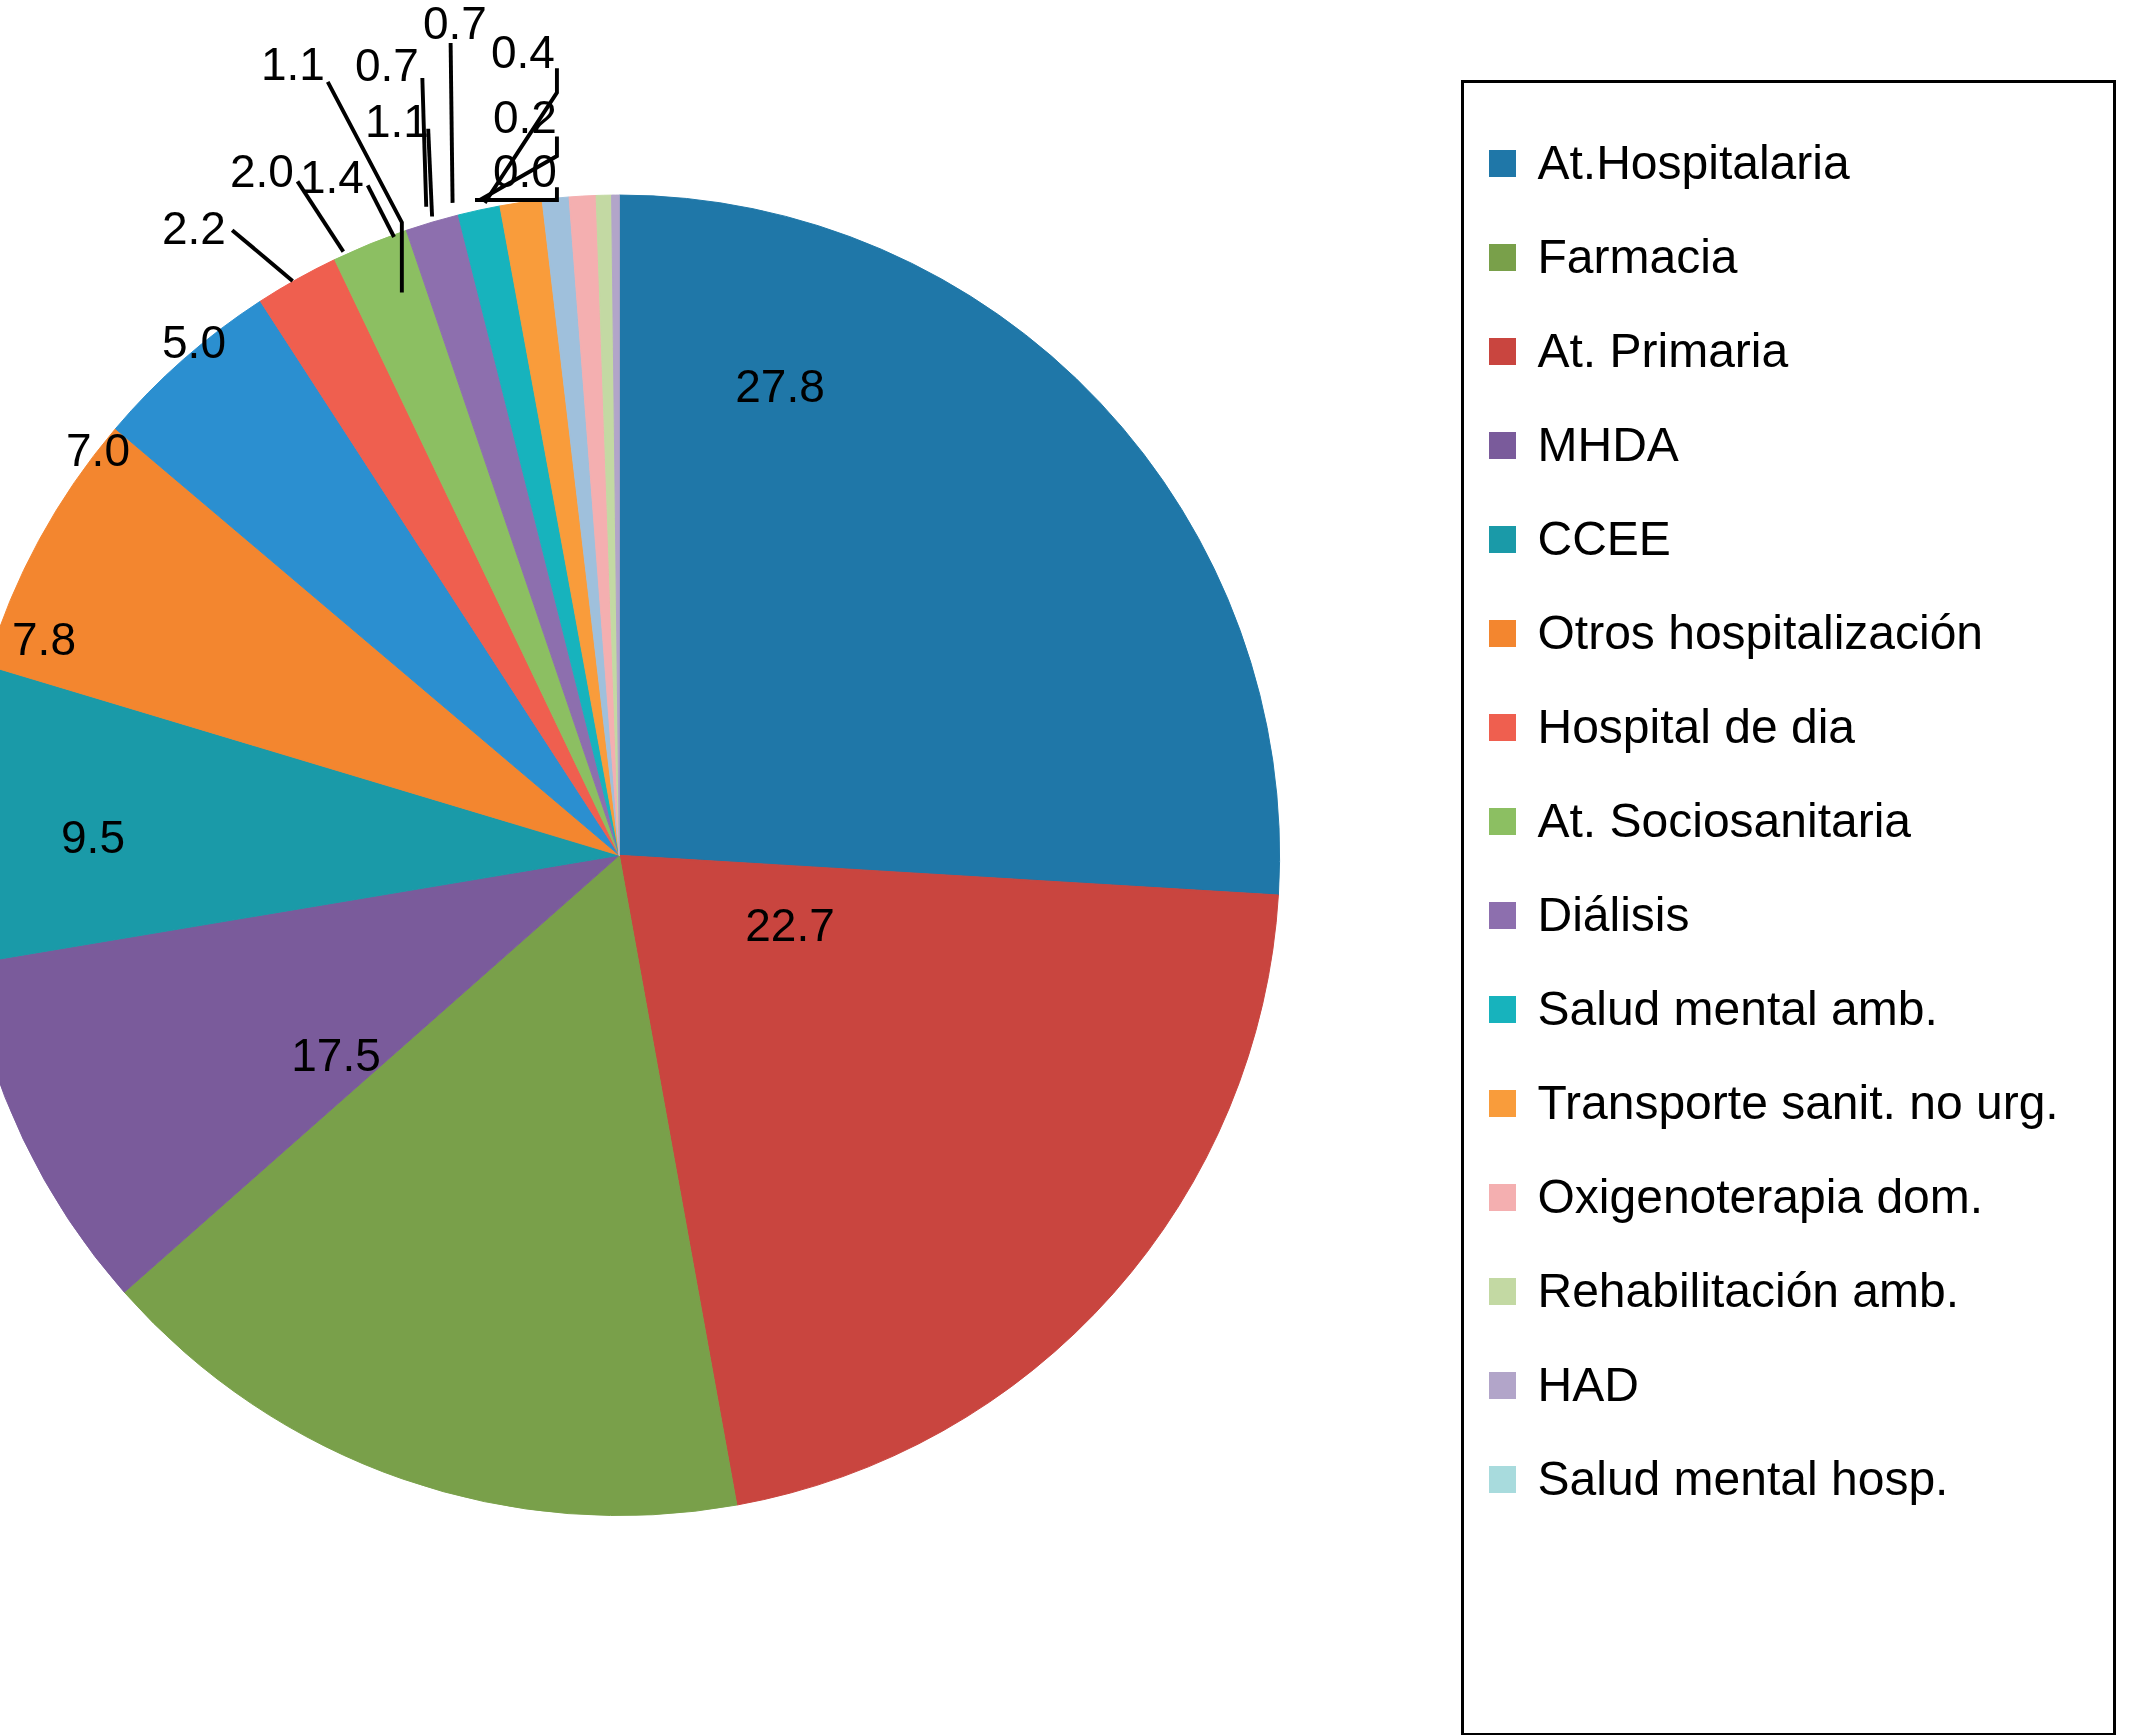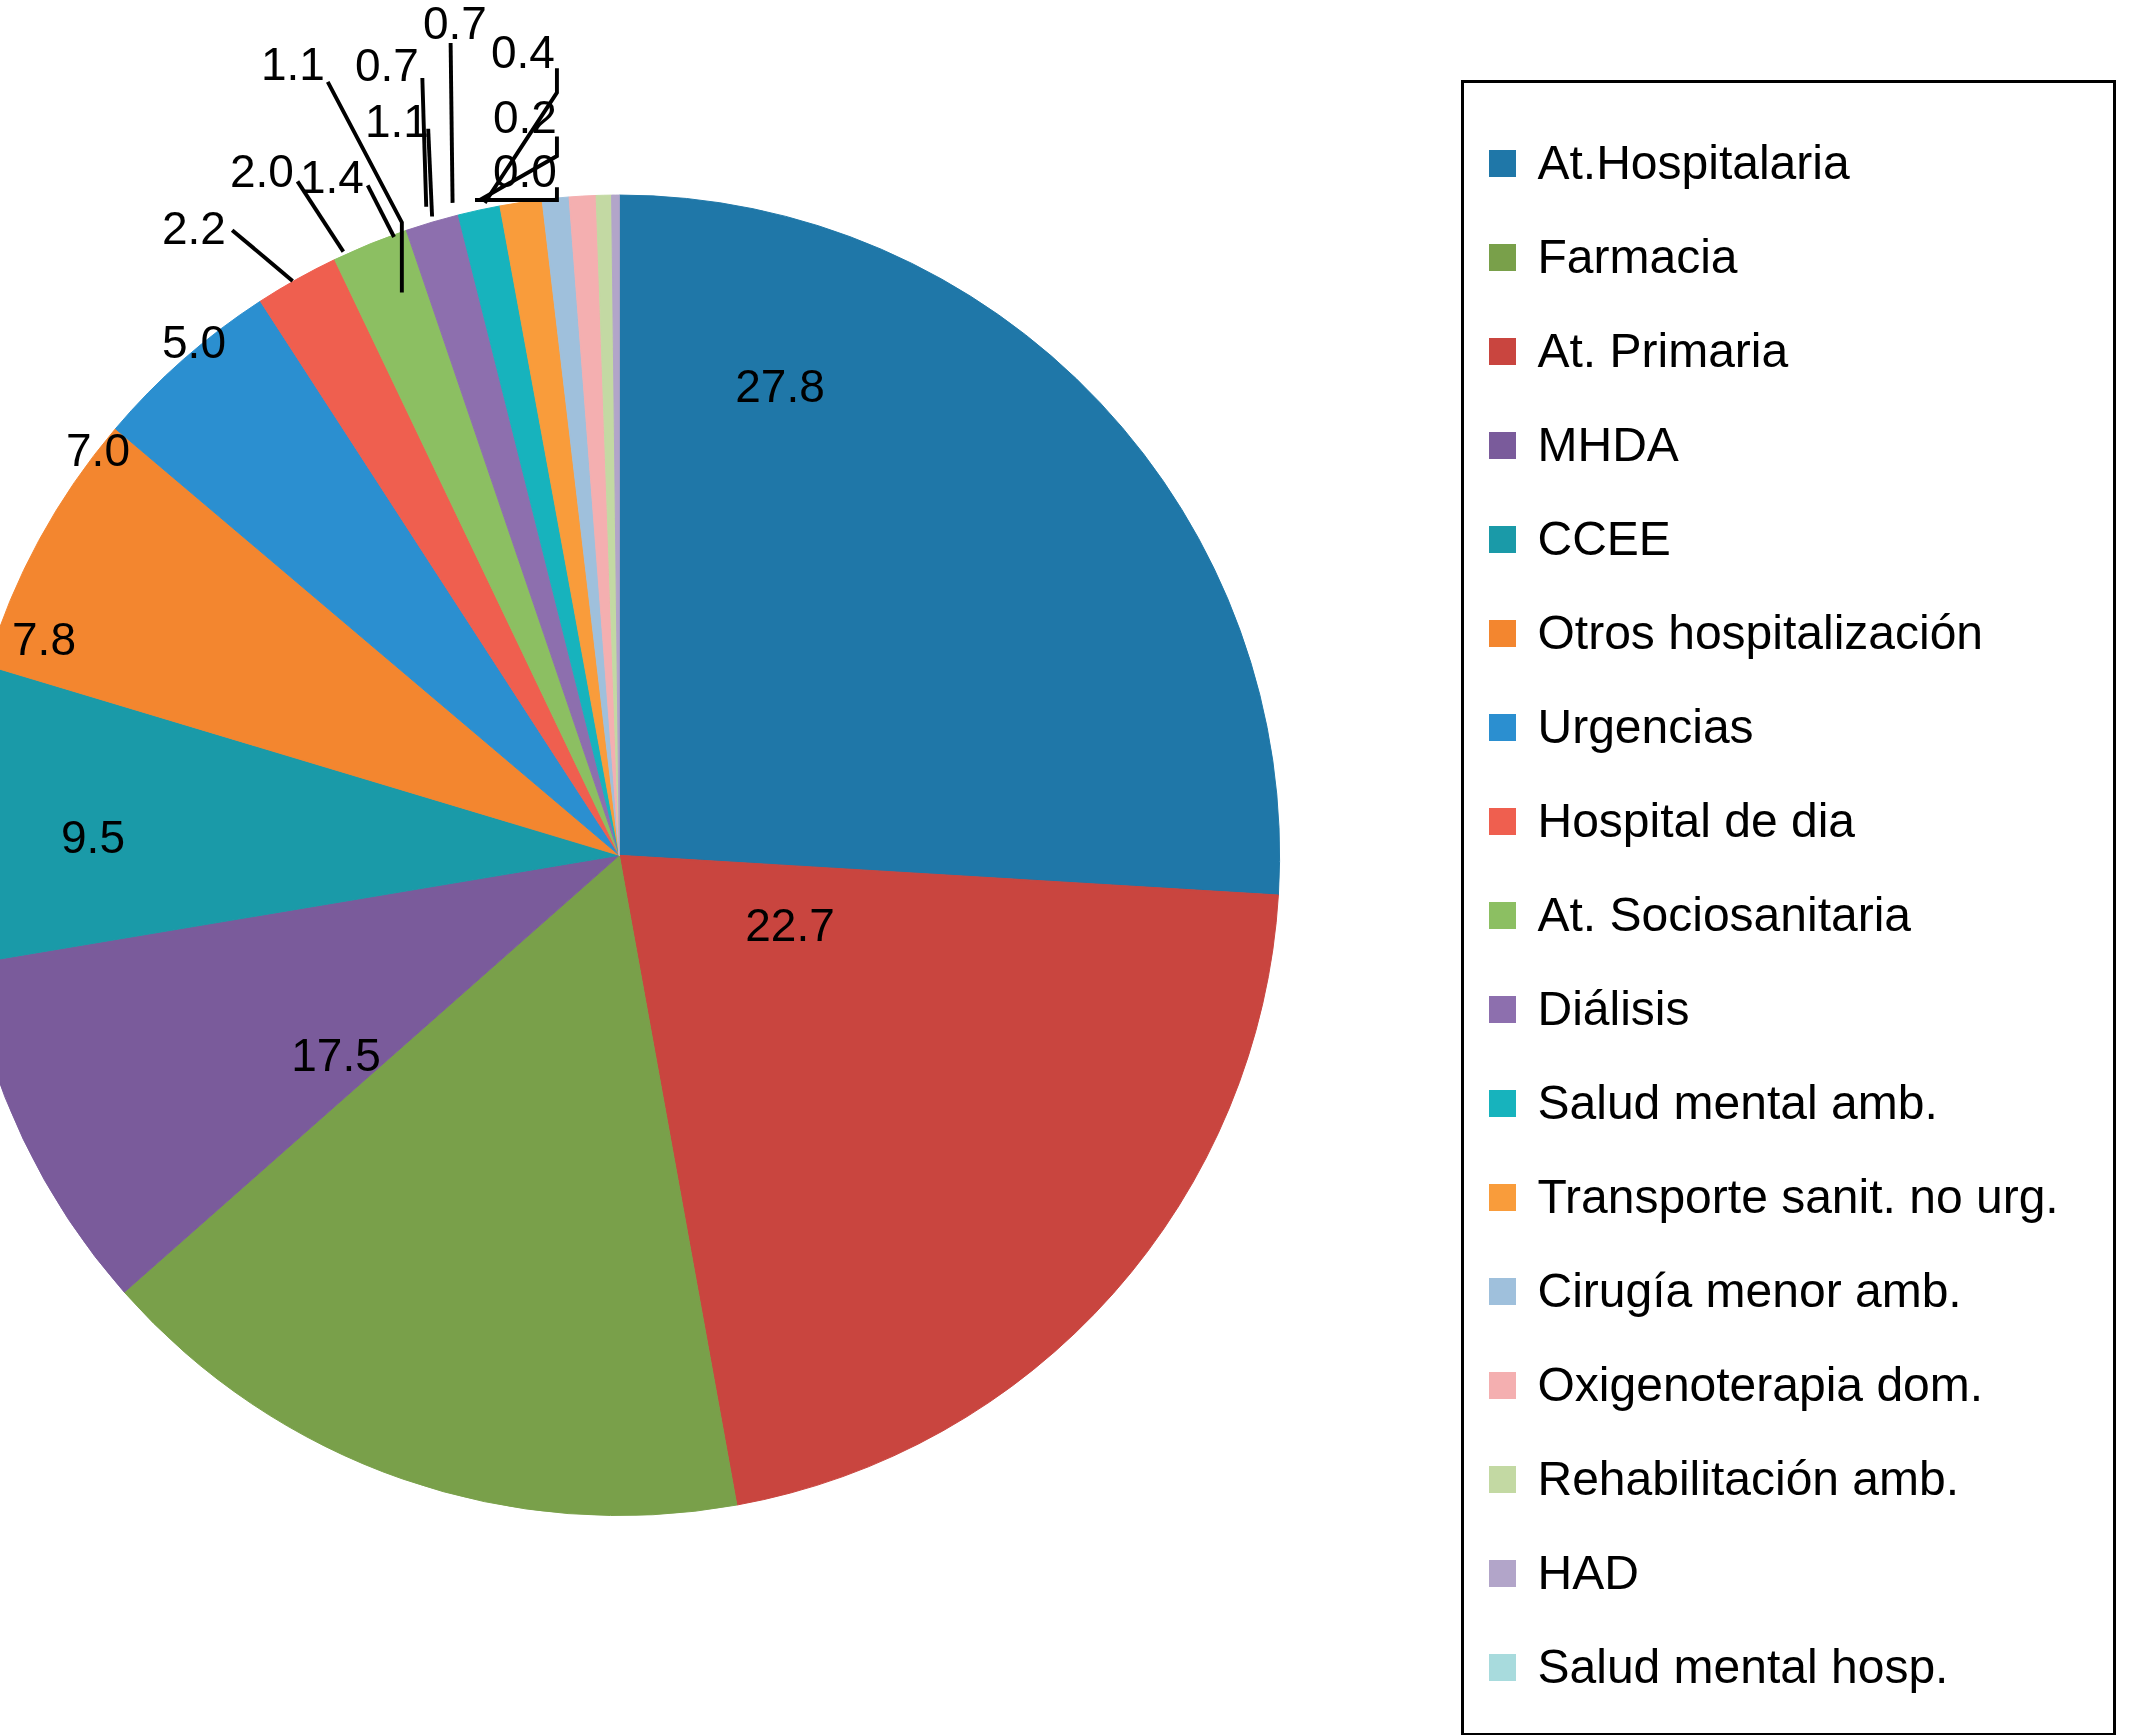--- a/index.html
+++ b/index.html
@@ -159,48 +159,40 @@
       </div>
       <div class="legend-item">
         <span class="legend-swatch" style="background: rgb(26, 154, 168);"></span>
         <span class="legend-label">CCEE</span>
       </div>
       <div class="legend-item">
         <span class="legend-swatch" style="background: rgb(243, 134, 47);"></span>
         <span class="legend-label">Otros hospitalización</span>
       </div>
       <div class="legend-item">
-        <span class="legend-swatch" style="background: rgb(43, 143, 208);"></span>
-        <span class="legend-label">Urgencias</span>
-      </div>
-      <div class="legend-item">
         <span class="legend-swatch" style="background: rgb(239, 95, 79);"></span>
         <span class="legend-label">Hospital de dia</span>
       </div>
       <div class="legend-item">
         <span class="legend-swatch" style="background: rgb(140, 191, 98);"></span>
         <span class="legend-label">At. Sociosanitaria</span>
       </div>
       <div class="legend-item">
         <span class="legend-swatch" style="background: rgb(141, 111, 174);"></span>
         <span class="legend-label">Diálisis</span>
       </div>
       <div class="legend-item">
         <span class="legend-swatch" style="background: rgb(23, 179, 189);"></span>
         <span class="legend-label">Salud mental amb.</span>
       </div>
       <div class="legend-item">
         <span class="legend-swatch" style="background: rgb(249, 156, 59);"></span>
         <span class="legend-label">Transporte sanit. no urg.</span>
       </div>
       <div class="legend-item">
-        <span class="legend-swatch" style="background: rgb(159, 192, 220);"></span>
-        <span class="legend-label">Cirugía menor amb.</span>
-      </div>
-      <div class="legend-item">
         <span class="legend-swatch" style="background: rgb(244, 175, 176);"></span>
         <span class="legend-label">Oxigenoterapia dom.</span>
       </div>
       <div class="legend-item">
         <span class="legend-swatch" style="background: rgb(195, 217, 163);"></span>
         <span class="legend-label">Rehabilitación amb.</span>
       </div>
       <div class="legend-item">
         <span class="legend-swatch" style="background: rgb(178, 165, 201);"></span>
         <span class="legend-label">HAD</span>

